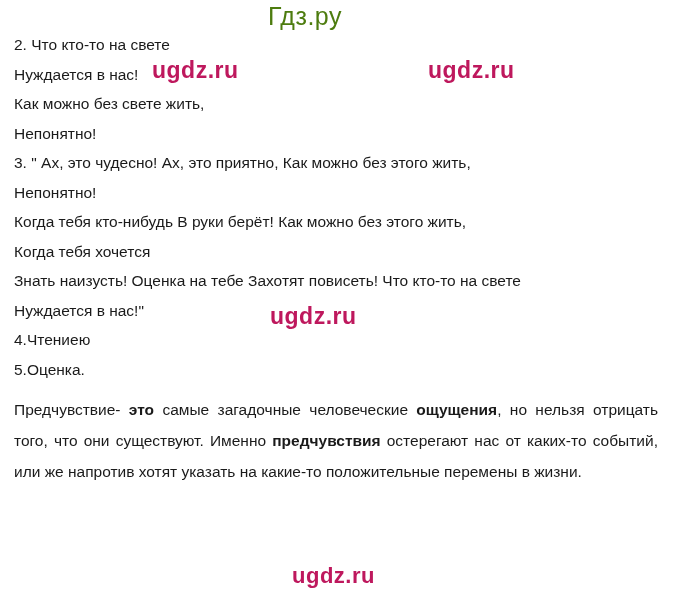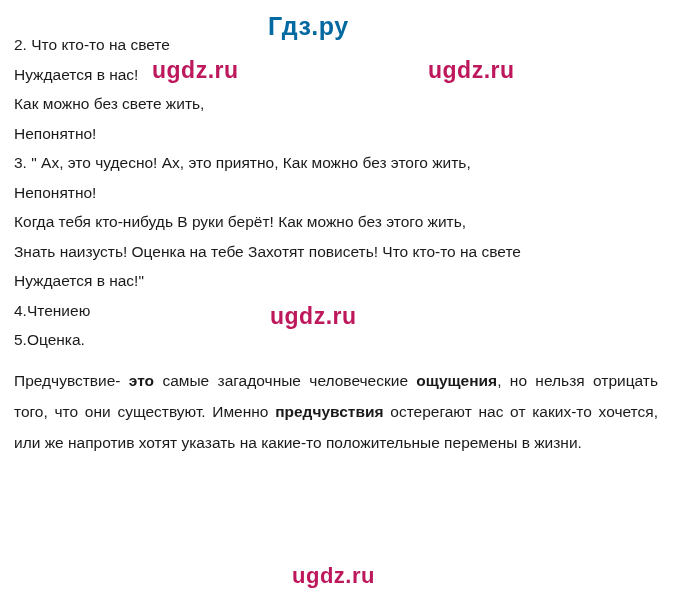--- a/index.html
+++ b/index.html
@@ -15,24 +15,24 @@
     position: relative;
     overflow: hidden;
   }
   .page {
     position: absolute;
     inset: 0;
   }
   .site-logo {
     position: absolute;
     left: 268px;
-    top: 12px;
+    top: 2px;
     font-size: 25px;
-    font-weight: bold;
-    color: #0369a1;
+    font-weight: normal;
+    color: #4d7c0f;
     letter-spacing: 0.5px;
   }
   .watermark {
     position: absolute;
     font-size: 23px;
     font-weight: bold;
     color: #be185d;
     letter-spacing: 0.5px;
     pointer-events: none;
     user-select: none;
@@ -76,21 +76,22 @@
   <div class="watermark wm-4">ugdz.ru</div>
 
   <div class="content">
     <div class="line">2. Что кто-то на свете</div>
     <div class="line">Нуждается в нас!</div>
     <div class="line">Как можно без свете жить,</div>
     <div class="line">Непонятно!</div>
     <div class="line">3. " Ах, это чудесно! Ах, это приятно, Как можно без этого жить,</div>
     <div class="line">Непонятно!</div>
     <div class="line">Когда тебя кто-нибудь В руки берёт! Как можно без этого жить,</div>
+    <div class="line">Когда тебя хочется</div>
     <div class="line">Знать наизусть! Оценка на тебе Захотят повисеть! Что кто-то на свете</div>
     <div class="line">Нуждается в нас!"</div>
     <div class="line">4.Чтениею</div>
     <div class="line">5.Оценка.</div>
 
-    <div class="para"><span>Предчувствие- </span><b>это</b><span> самые загадочные человеческие </span><b>ощущения</b><span>, но нельзя отрицать того, что они существуют. Именно </span><b>предчувствия</b><span> остерегают нас от каких-то хочется, или же напротив хотят указать на какие-то положительные перемены в жизни.</span></div>
+    <div class="para"><span>Предчувствие- </span><b>это</b><span> самые загадочные человеческие </span><b>ощущения</b><span>, но нельзя отрицать того, что они существуют. Именно </span><b>предчувствия</b><span> остерегают нас от каких-то событий, или же напротив хотят указать на какие-то положительные перемены в жизни.</span></div>
   </div>
 
 </div>
 
 </body></html>

